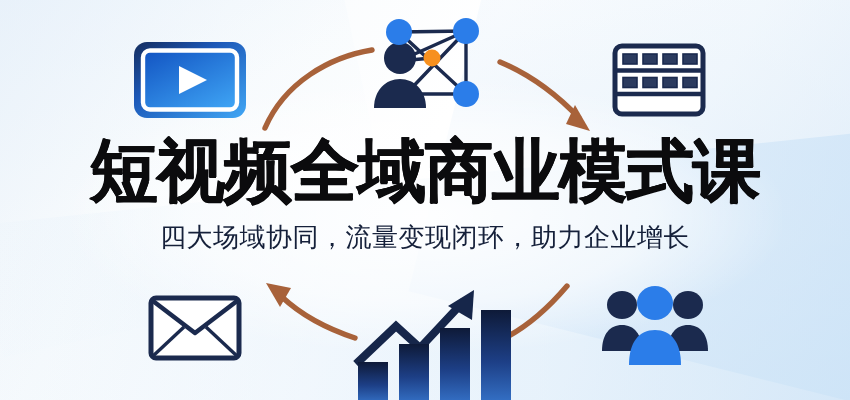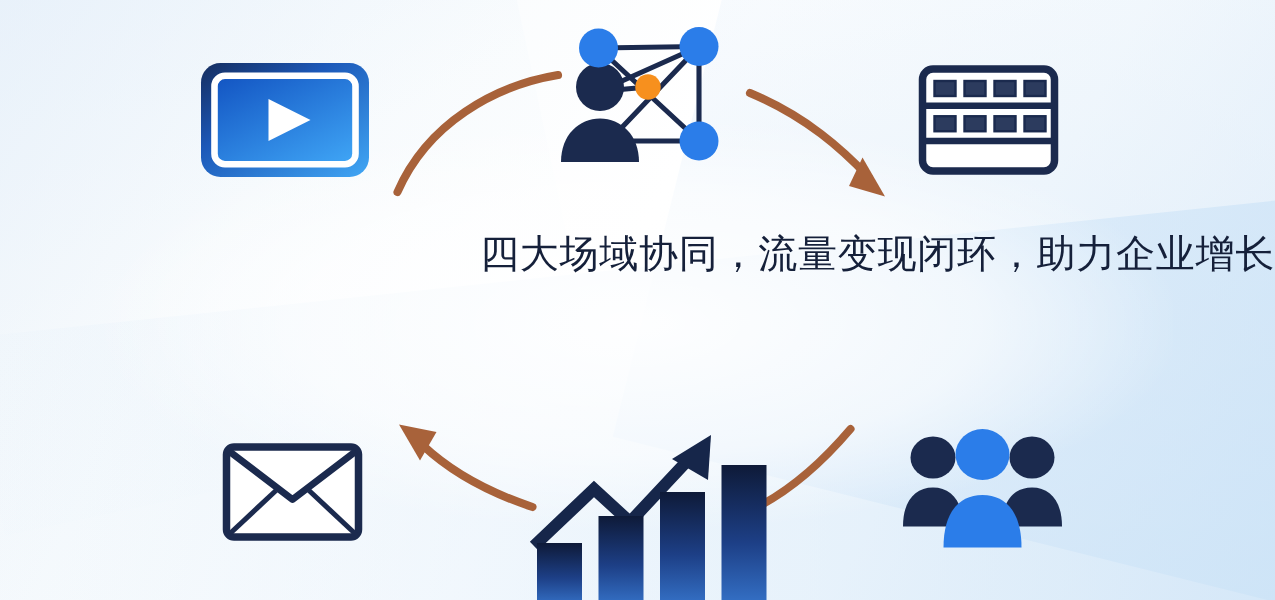--- a/index.html
+++ b/index.html
@@ -79,21 +79,20 @@
     text-shadow: 0.6px 0 0 #0b0b0d, -0.6px 0 0 #0b0b0d, 0 0.5px 0 #0b0b0d;
   }
   .sub-title {
     margin-top: 16px;
     font-family: "Liberation Sans", "DejaVu Sans", sans-serif;
     font-size: 26px;
     font-weight: 400;
     letter-spacing: 0.5px;
     color: #15203a;
     white-space: nowrap;
-    text-align: right;
   }
 
   
   .icon-wrap { position: absolute; z-index: 30; }
 
   #icon-video { left: 133px; top: 41px; width: 114px; height: 78px; }
   #icon-network { left: 368px; top: 6px; width: 120px; height: 110px; }
   #icon-server { left: 612px; top: 43px; width: 94px; height: 74px; }
   #icon-envelope { left: 148px; top: 295px; width: 94px; height: 66px; }
   #icon-growth { left: 348px; top: 276px; width: 160px; height: 124px; }
@@ -253,16 +252,17 @@
       </g>
 
       <g fill="#2b7de9">
         <ellipse cx="55" cy="18" rx="18" ry="17"></ellipse>
         <path d="M29,80 C29,57 39,45 55,45 C71,45 81,57 81,80 Z"></path>
       </g>
     </svg>
   </div>
 
   <div class="text-block">
+    <div class="main-title">短视频全域商业模式课</div>
     <div class="sub-title">四大场域协同，流量变现闭环，助力企业增长</div>
   </div>
 
 </div>
 
 </body></html>

